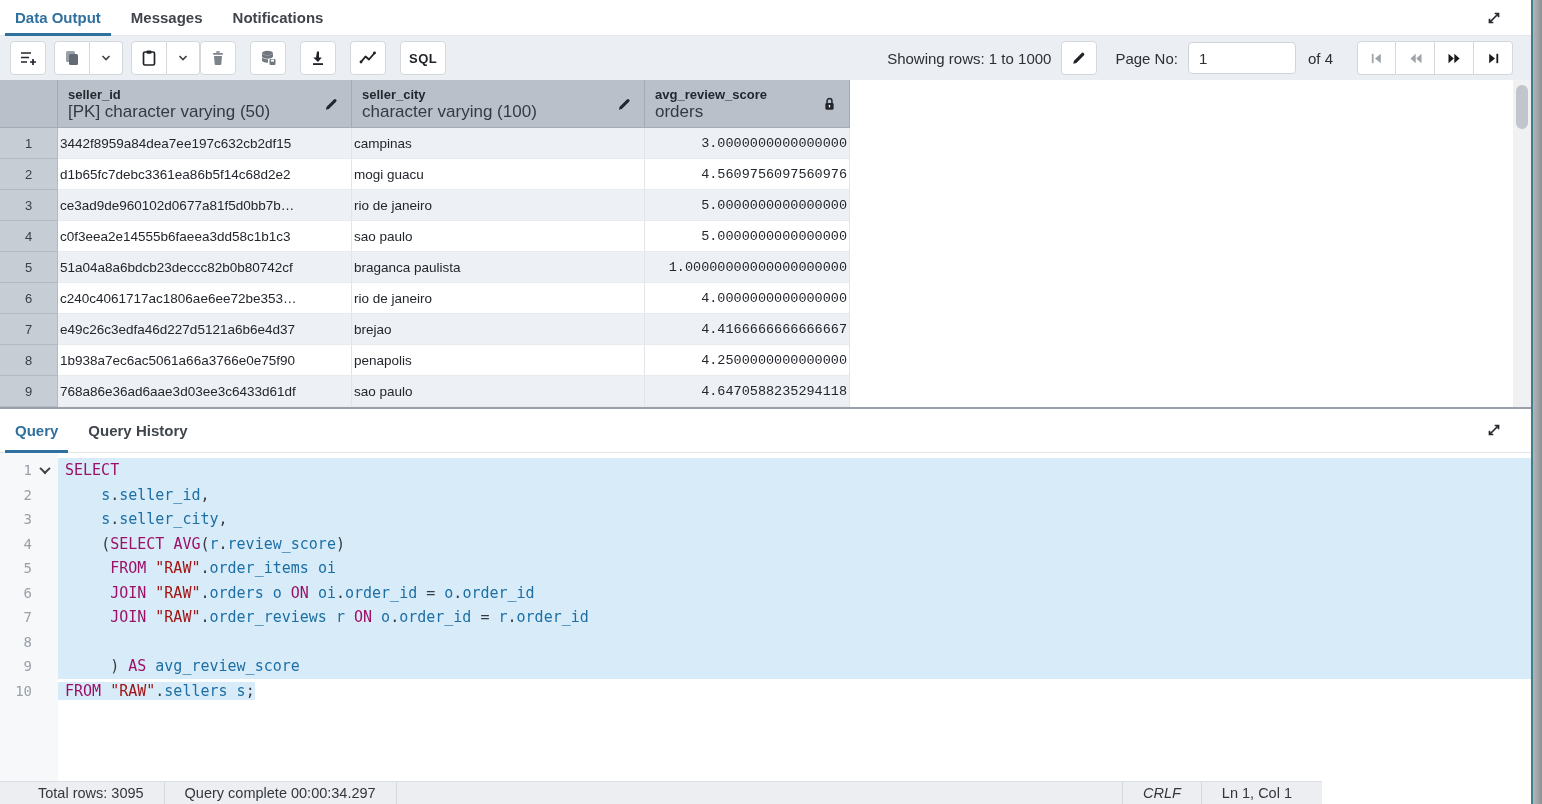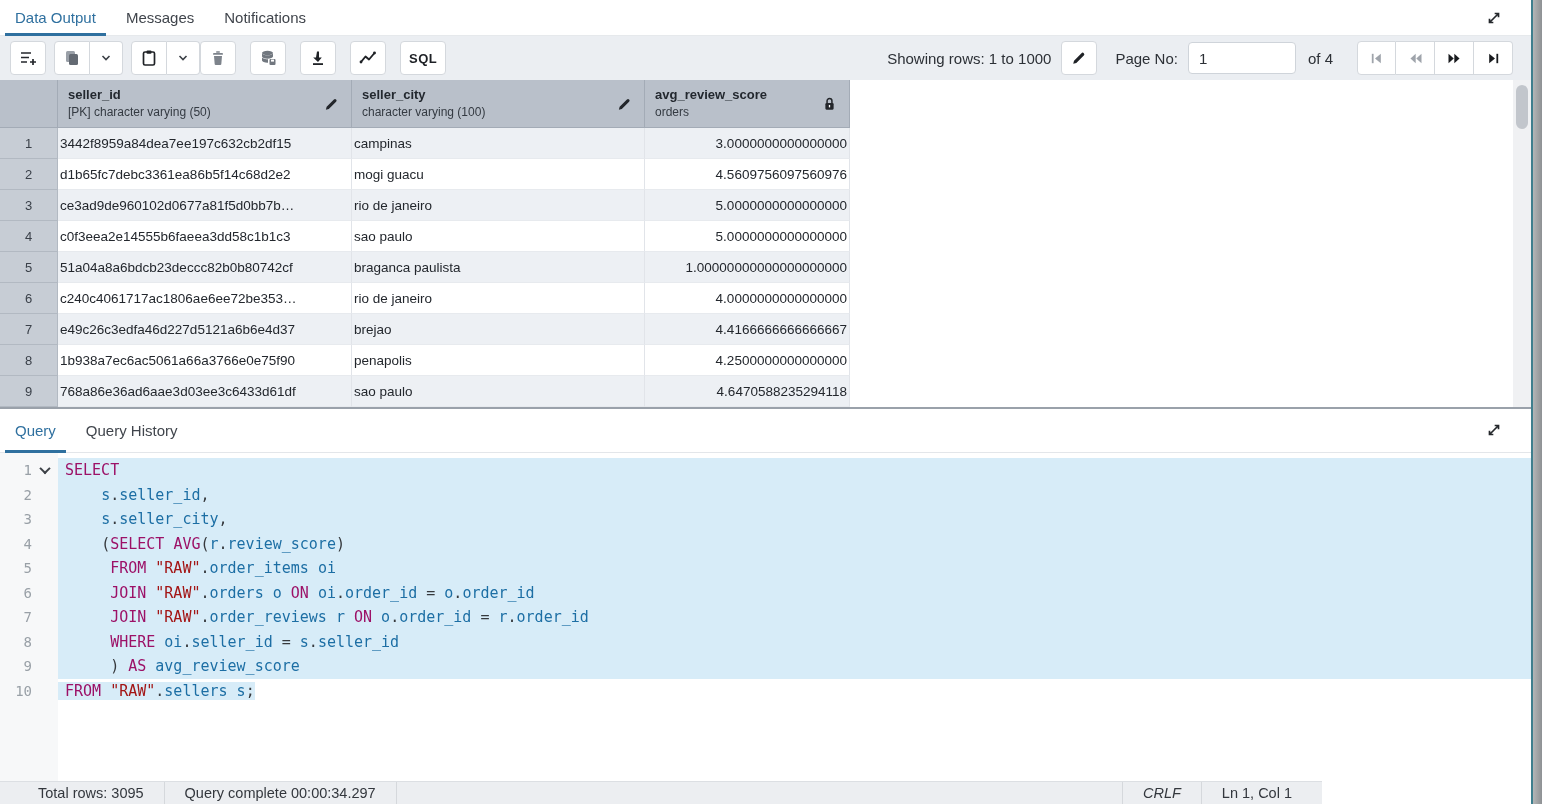--- a/index.html
+++ b/index.html
@@ -4,21 +4,21 @@
 <style>
   * { margin:0; padding:0; box-sizing:border-box; }
   html,body { width:1542px; height:804px; overflow:hidden; }
   body { font-family:"Liberation Sans","DejaVu Sans",sans-serif; background:#fff; position:relative; }
   .app { position:absolute; inset:0; }
 
   
   .tabbar { position:absolute; top:0; left:0; width:1531px; height:36px; background:#fff;
             border-bottom:1px solid #e6e9ec; display:flex; align-items:stretch; }
   .tab { padding:0 15px; display:flex; align-items:center; font-size:15px; color:#40454c;
-         position:relative; cursor:pointer; }
+         position:relative; cursor:pointer;font-weight:bold; }
   .tab.active { color:#2f709f; }
   .tab.active::after { content:""; position:absolute; left:5px; right:5px; bottom:-1px; height:3px; background:#2f709f; }
   .tabbar-expand { position:absolute; right:28px; top:9px; width:18px; height:18px; }
 
   
   .toolbar { position:absolute; top:36px; left:0; width:1531px; height:44px; background:#ebeef2;
              display:flex; align-items:center; padding:0 18px 0 10px; }
   .btn { background:#fff; border:1px solid #d4d8dd; height:34px; min-width:36px;
          display:flex; align-items:center; justify-content:center; border-radius:4px; cursor:pointer; }
   .btn + .btn { margin-left:8px; }
@@ -38,32 +38,32 @@
   .pgbtn { min-width:39px; }
   .pgbtn.disabled { cursor:default; }
 
   
   .grid { position:absolute; top:80px; left:0; width:1531px; height:327px; background:#fff; overflow:hidden; }
   .ghead { display:flex; height:48px; width:850px; }
   .gcorner { width:58px; background:#b9c0ca; border-right:1px solid #a3abb6; border-bottom:1px solid #a3abb6; }
   .gcol { background:#b9c0ca; border-right:1px solid #a3abb6; border-bottom:1px solid #a3abb6;
           padding:6px 10px 4px 10px; position:relative; cursor:pointer; }
   .gcol .gname { font-size:13px; font-weight:bold; color:#23282f; line-height:18px; }
-  .gcol .gtype { font-size:12px; color:#343a42; line-height:16px; }
+  .gcol .gtype { font-size:17px; color:#343a42; line-height:16px; }
   .gcol .hicon { position:absolute; right:12px; top:50%; transform:translateY(-50%); width:15px; height:15px; }
   .c1 { width:294px; } .c2 { width:293px; } .c3 { width:205px; }
   .gbody { width:850px; }
   .grow { display:flex; height:31px; background:#fff; }
   .grow.odd { background:#edf0f4; }
   .grow .rn { width:58px; background:#c7cdd5; border-right:1px solid #b2b9c2; border-bottom:1px solid #b2b9c2;
               display:flex; align-items:center; justify-content:center; font-size:13px; color:#3a4049; cursor:pointer; }
   .gcell { padding:0 2px; display:flex; align-items:center; font-size:13.5px; color:#23272d;
            border-right:1px solid #e1e4e9; border-bottom:1px solid #e7eaee; overflow:hidden;
            white-space:nowrap; cursor:cell; }
-  .gcell.num { justify-content:flex-end; }
+  .gcell.num { justify-content:flex-end;font-family:Liberation Mono, monospace; }
   .vtrack { position:absolute; left:1513px; top:0; width:18px; height:327px; background:#f0f1f3; }
   .vthumb { position:absolute; left:3px; top:5px; width:12px; height:44px; background:#c2c6cc; border-radius:7px; cursor:grab; }
 
   .divider { position:absolute; top:407px; left:0; width:1531px; height:2px; background:#9aa1aa; }
 
   
   .qtabbar { position:absolute; top:409px; left:0; width:1531px; height:44px; background:#fff;
              border-bottom:1px solid #e3e6ea; display:flex; align-items:stretch; }
   .qtab-expand { position:absolute; right:28px; top:12px; width:18px; height:18px; }
 
@@ -390,21 +390,20 @@
           <span class="code"><span>     </span><span class="tk-kw">JOIN</span><span> </span><span class="tk-s">"RAW"</span><span class="tk-p">.</span><span class="tk-v">orders</span><span> </span><span class="tk-v">o</span><span> </span><span class="tk-kw">ON</span><span> </span><span class="tk-v">oi</span><span class="tk-p">.</span><span class="tk-v">order_id</span><span class="tk-p"> = </span><span class="tk-v">o</span><span class="tk-p">.</span><span class="tk-v">order_id</span></span>
         </div>
         <div class="line full">
           <span class="ln">7</span>
           <span class="foldcol"></span>
           <span class="code"><span>     </span><span class="tk-kw">JOIN</span><span> </span><span class="tk-s">"RAW"</span><span class="tk-p">.</span><span class="tk-v">order_reviews</span><span> </span><span class="tk-v">r</span><span> </span><span class="tk-kw">ON</span><span> </span><span class="tk-v">o</span><span class="tk-p">.</span><span class="tk-v">order_id</span><span class="tk-p"> = </span><span class="tk-v">r</span><span class="tk-p">.</span><span class="tk-v">order_id</span></span>
         </div>
         <div class="line full">
           <span class="ln">8</span>
           <span class="foldcol"></span>
-          <span class="code"><span>     </span><span class="tk-kw">WHERE</span><span> </span><span class="tk-v">oi</span><span class="tk-p">.</span><span class="tk-v">seller_id</span><span class="tk-p"> = </span><span class="tk-v">s</span><span class="tk-p">.</span><span class="tk-v">seller_id</span></span>
         </div>
         <div class="line full">
           <span class="ln">9</span>
           <span class="foldcol"></span>
           <span class="code"><span>     </span><span class="tk-p">)</span><span> </span><span class="tk-kw">AS</span><span> </span><span class="tk-v">avg_review_score</span></span>
         </div>
         <div class="line">
           <span class="ln">10</span>
           <span class="foldcol"></span>
           <span class="code"><span class="sel-text"><span class="tk-kw">FROM</span><span> </span><span class="tk-s">"RAW"</span><span class="tk-p">.</span><span class="tk-v">sellers</span><span> </span><span class="tk-v">s</span><span class="tk-p">;</span></span></span>

